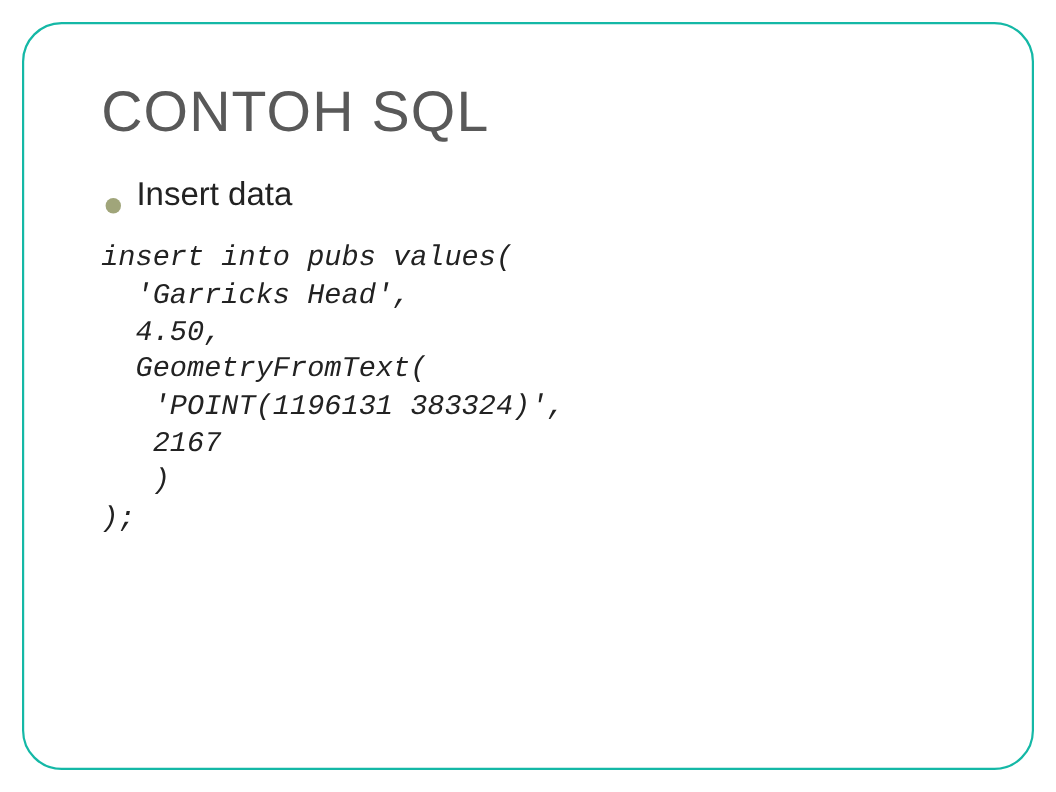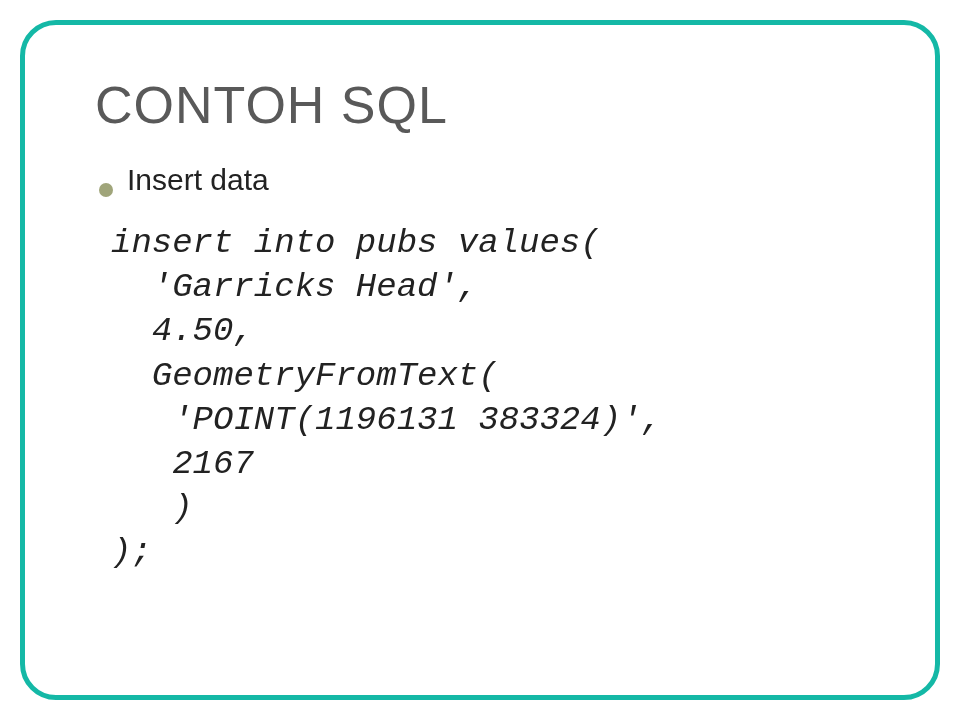--- a/index.html
+++ b/index.html
@@ -13,21 +13,21 @@
       background: #ffffff;
       font-family: Arial, Helvetica, sans-serif;
       position: relative;
     }
     .slide-frame {
       position: absolute;
       top: 20px;
       left: 20px;
       right: 20px;
       bottom: 20px;
-      border: 5px solid #14b8a6;
+      border: 2px solid #14b8a6;
       border-radius: 36px;
       padding: 50px 60px 40px 70px;
     }
     .title {
       font-size: 52px;
       font-weight: 400;
       color: #595959;
       margin-bottom: 28px;
       letter-spacing: 1px;
     }
@@ -45,25 +45,25 @@
       margin-right: 14px;
       flex-shrink: 0;
     }
     .bullet-text {
       font-size: 30px;
       color: #222;
     }
     .code-block {
       font-family: "Courier New", Courier, monospace;
       font-style: italic;
-      font-size: 34px;
+      font-size: 26px;
       color: #222;
       line-height: 1.3;
       white-space: pre;
-      margin-left: 16px;
+      margin-left: 0;
     }
   </style>
 </head>
 <body>
 
 <div class="slide-frame">
   <h1 class="title">CONTOH SQL</h1>
 
   <div class="bullet-row">
     <span class="bullet-dot"></span>

